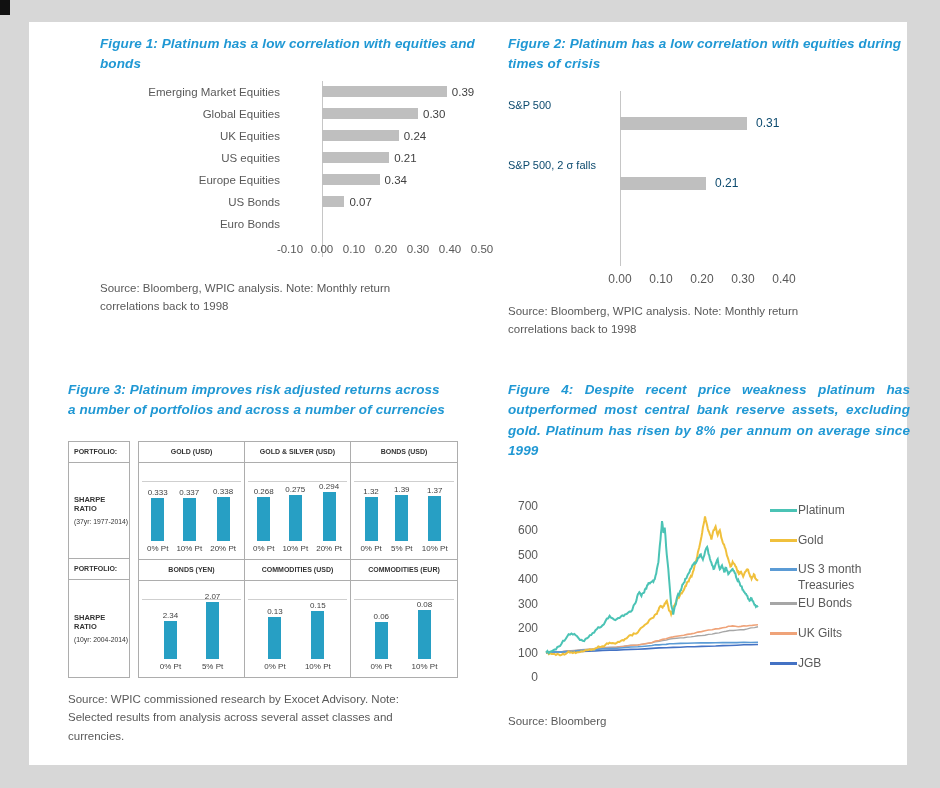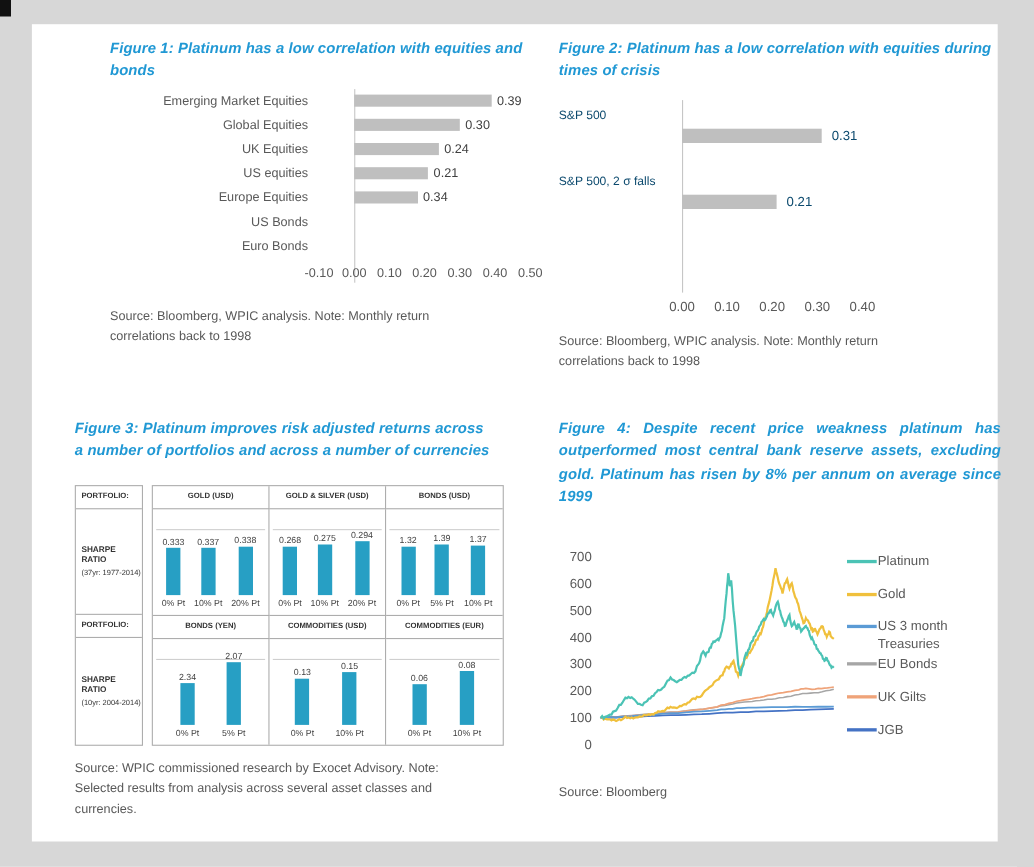--- a/index.html
+++ b/index.html
@@ -120,20 +120,24 @@
           </div>
           <div class="hrow">
             <div class="hlabel" style="width: 190px; padding-right: 10px; box-sizing: border-box;">Europe Equities</div>
             <div class="hplot">
               <div class="hbar" style="left: 32px; width: 57.6px; background: rgb(191, 191, 191);"></div>
               <span class="hval" style="left: 94.6px;">0.34</span>
             </div>
           </div>
           <div class="hrow">
             <div class="hlabel" style="width: 190px; padding-right: 10px; box-sizing: border-box;">US Bonds</div>
+            <div class="hplot">
+              <div class="hbar" style="left: 32px; width: 22.4px; background: rgb(191, 191, 191);"></div>
+              <span class="hval" style="left: 59.4px;">0.07</span>
+            </div>
           </div>
           <div class="hrow">
             <div class="hlabel" style="width: 190px; padding-right: 10px; box-sizing: border-box;">Euro Bonds</div>
           </div>
         </div>
         <div class="haxis" style="margin-left: 190px;">
           <span class="htick" style="left: 0px;">-0.10</span>
           <span class="htick" style="left: 32px;">0.00</span>
           <span class="htick" style="left: 64px;">0.10</span>
           <span class="htick" style="left: 96px;">0.20</span>

